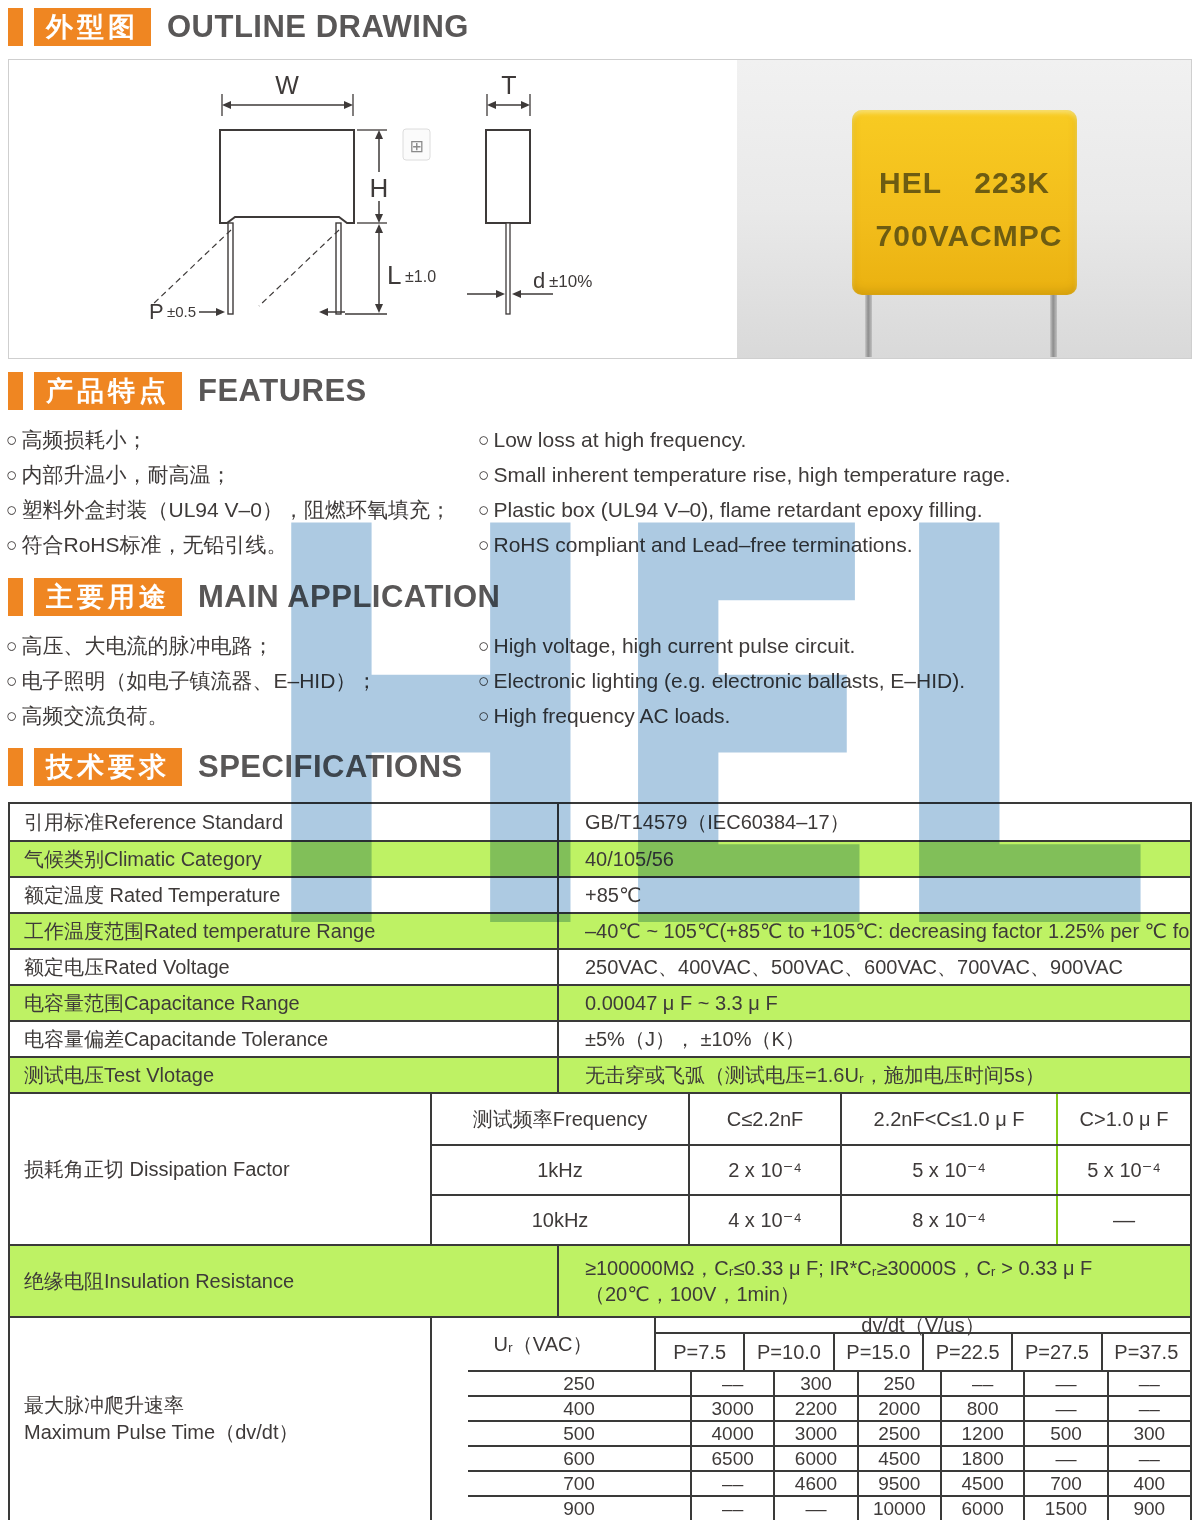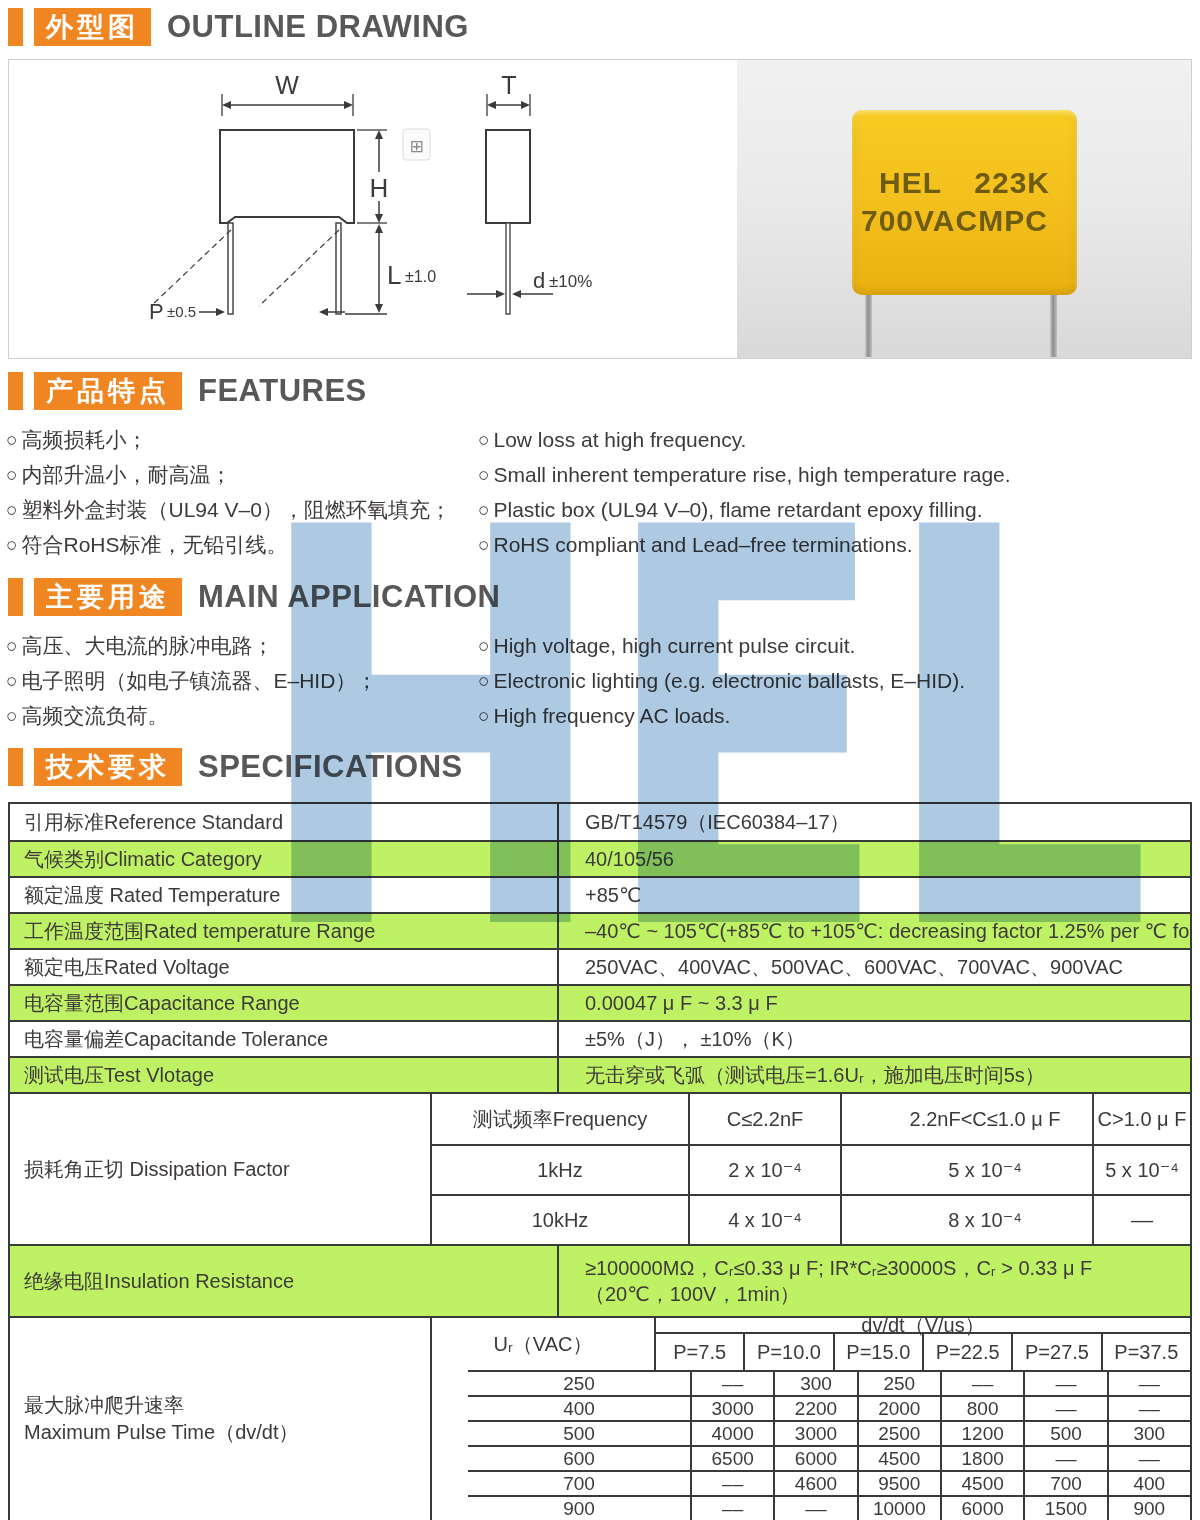--- a/index.html
+++ b/index.html
@@ -22,21 +22,21 @@
   .photo { width:454px; height:298px; position:relative;
     background:linear-gradient(180deg,#f1f1f1 0%,#e9e9e9 50%,#d9d9d9 100%); }
   .cap-lead { position:absolute; top:233px; width:7px; height:64px;
     background:linear-gradient(90deg,#c8c8c8,#8d8d8d 45%,#c0c0c0); }
   .cap-body { position:absolute; left:115px; top:50px; width:225px; height:185px;
     background:linear-gradient(180deg,#f8cb22 0%,#f2bd1b 60%,#eab110 100%);
     border-radius:10px; box-shadow:inset 0 -4px 8px rgba(140,100,0,.25), inset 0 3px 4px rgba(255,255,200,.5);
     color:#6d5c12; font-weight:bold; }
   .cap-line1 { display:flex; justify-content:space-between; padding:0 27px; margin-top:56px;
     font-size:30px; letter-spacing:1px; }
-  .cap-line2 { font-size:30px; letter-spacing:1px; margin-top:4px;padding-left:9px; }
+  .cap-line2 { text-align:center; font-size:30px; letter-spacing:1px; margin-top:19px;padding-left:9px; }
   
   .list-wrap { display:flex; margin:12px 0 0 6px; }
   .list-col-zh { width:472px; }
   .list-col-en { flex:1; }
   .b-item { display:flex; align-items:flex-start; line-height:35px; font-size:21px; white-space:nowrap; }
   .b-dot { margin-right:4px; font-size:19px; }
   
   .spec { margin:16px 8px 0 8px; border:2px solid #3a3a39; }
   .trow { display:flex; border-top:2px solid #3a3a39; }
   .trow:first-child { border-top:none; }
@@ -48,21 +48,21 @@
   .h36 { height:36px; }
   .cell-c { display:flex; align-items:center; justify-content:center; font-size:20px; white-space:nowrap; }
   
   .lbl-narrow { width:422px; border-right:2px solid #3a3a39; display:flex; align-items:center;
     padding-left:14px; font-size:20px; white-space:nowrap; }
   .diss-right { flex:1; display:flex; flex-direction:column; }
   .diss-row { display:flex; height:50px; border-top:2px solid #3a3a39; }
   .diss-row:first-child { border-top:none; }
   .dc0 { width:258px; border-right:2px solid #3a3a39; }
   .dc1 { width:152px; border-right:2px solid #3a3a39; }
-  .dc2 { width:216px; border-right:2px solid #404040;margin-left:36px; }
+  .dc2 { width:216px; border-right:2px solid #84cc16; }
   .dc3 { flex:1; }
   
   .ins-val { flex:1; padding:9px 0 0 26px; font-size:20px; line-height:26px; white-space:nowrap; overflow:hidden; }
   
   .pulse-right { flex:1; display:flex; flex-direction:column; }
   .pulse-head { display:flex; height:52px; }
   .ur-cell { width:224px; border-right:2px solid #3a3a39; }
   .dvdt-zone { flex:1; display:flex; flex-direction:column; }
   .dvdt-title { height:16px; border-bottom:2px solid #3a3a39; }
   .p-hrow { display:flex; flex:1; }

